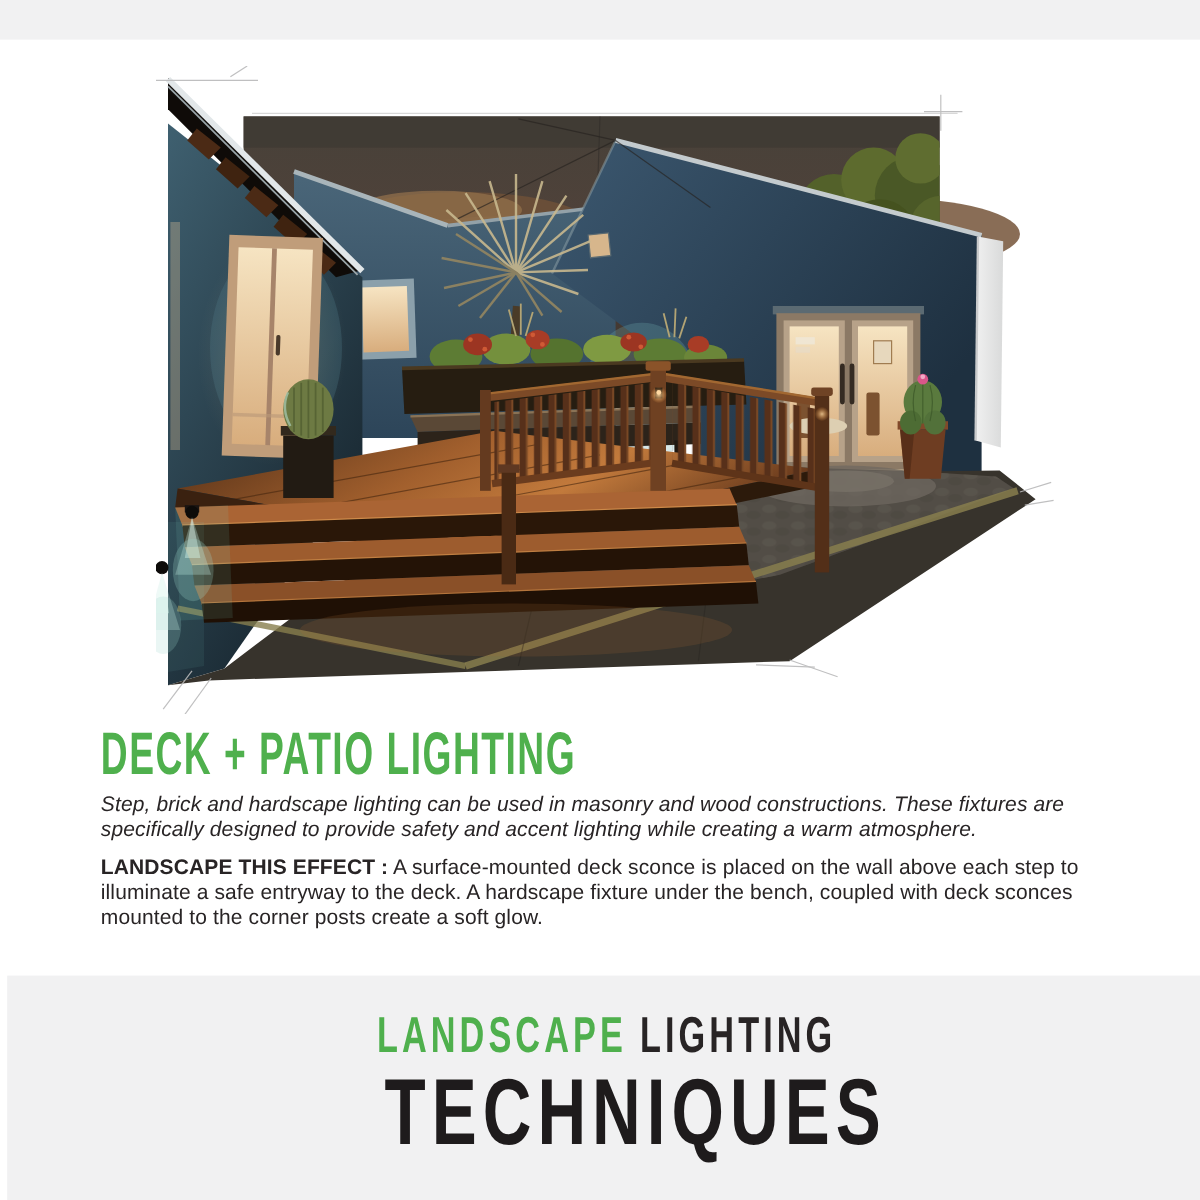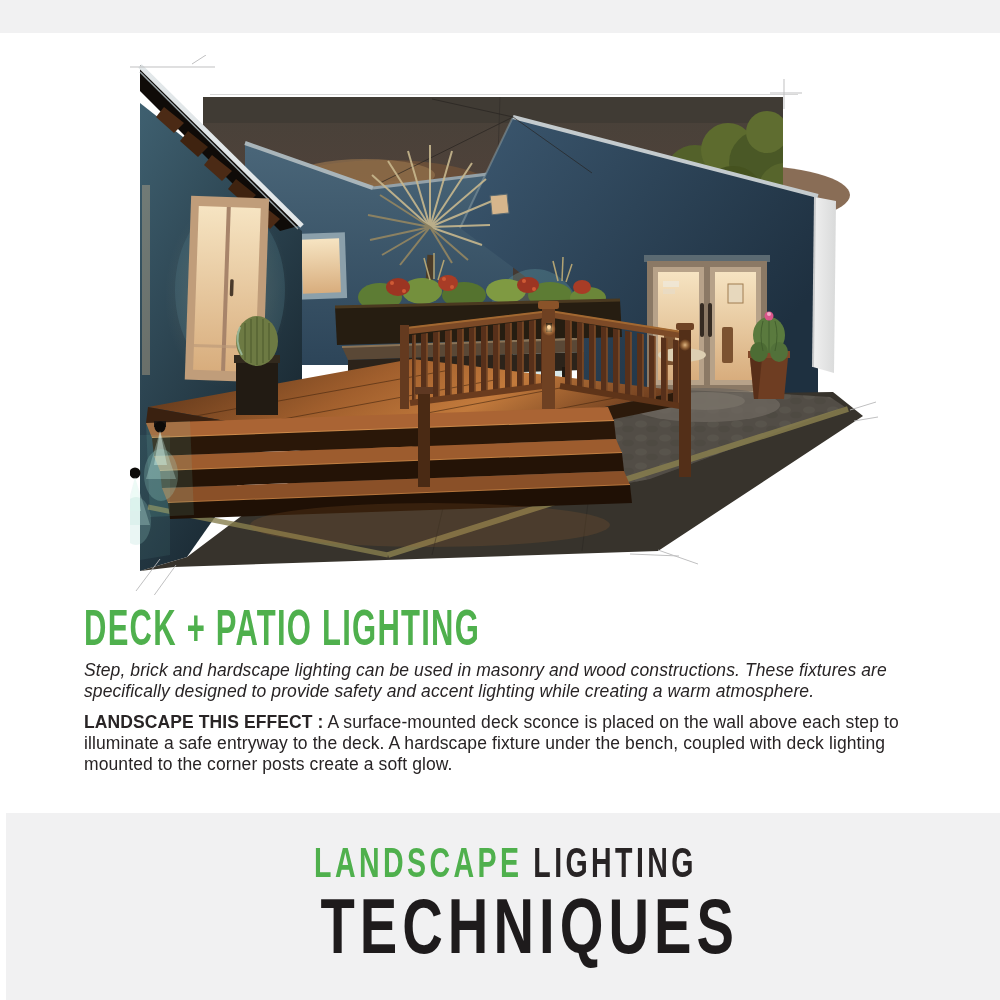--- a/index.html
+++ b/index.html
@@ -367,21 +367,21 @@
         <line x1="46" y1="510" x2="20" y2="546"></line>
     </g>
   </svg>
 
   <div class="content">
     <div class="h1wrap">
       <h1>DECK + PATIO LIGHTING</h1>
     </div>
     <p class="body-p p1">Step, brick and hardscape lighting can be used in masonry and wood constructions. These fixtures are specifically designed to provide safety and accent lighting while creating a warm atmosphere.</p>
     <p class="body-p p2">
-      <strong>LANDSCAPE THIS EFFECT :</strong><span>A surface-mounted deck sconce is placed on the wall above each step to illuminate a safe entryway to the deck. A hardscape fixture under the bench, coupled with deck lighting mounted to the corner posts create a soft glow.</span>
+      <strong>LANDSCAPE THIS EFFECT :</strong><span>A surface-mounted deck sconce is placed on the wall above each step to illuminate a safe entryway to the deck. A hardscape fixture under the bench, coupled with deck sconces mounted to the corner posts create a soft glow.</span>
     </p>
   </div>
 
   <div class="footer">
     <div class="brand1">
       <span class="cond"><span class="green">LANDSCAPE</span><span class="dark">LIGHTING</span></span>
     </div>
     <div class="brand2">
       <span class="cond">TECHNIQUES</span>
     </div>

